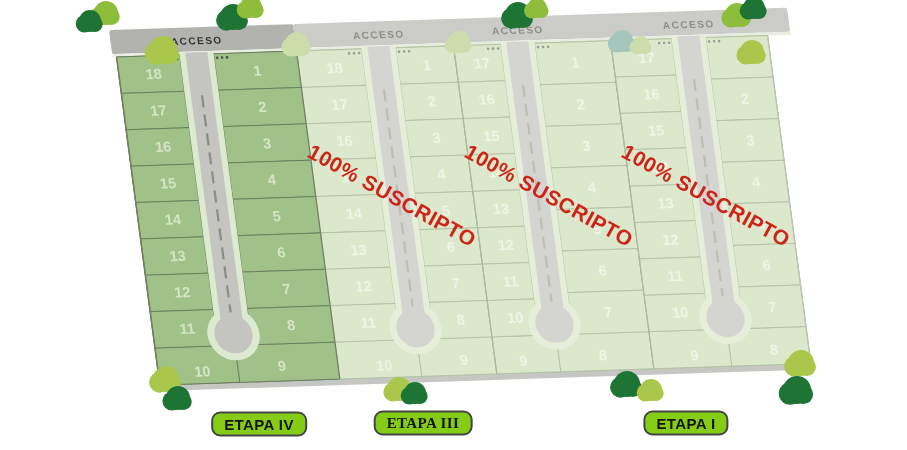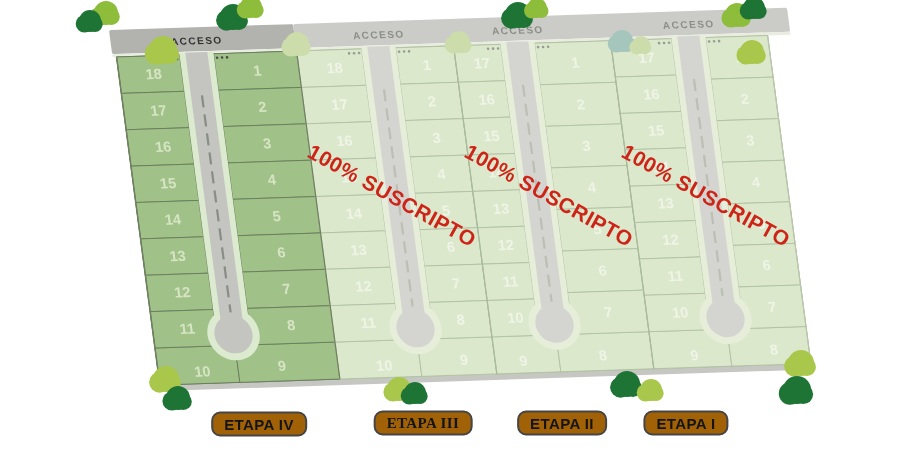--- a/index.html
+++ b/index.html
@@ -3,21 +3,21 @@
 <meta charset="utf-8">
 <title>Site Plan</title>
 <style>
   html,body{margin:0;padding:0;background:#ffffff;}
   #stage{position:relative;width:907px;height:450px;background:#ffffff;overflow:hidden;
          font-family:"Liberation Sans",sans-serif;}
   svg text{font-family:"Liberation Sans",sans-serif;}
   .etapa-label{
     position:absolute;
     transform:translate(-50%,-50%);
-    background:#a16207;
+    background:#84cc16;
     border:2px solid #454545;
     border-radius:9px;
     padding:2px 11px;
     font-size:15px;
     font-weight:bold;
     color:#141414;
     letter-spacing:0.4px;
     white-space:nowrap;
   }
 </style>
@@ -351,15 +351,14 @@
         <g>
           <circle cx="797" cy="390" r="14" fill="#1e7434"></circle>
           <circle cx="790" cy="393.5" r="11.200000000000001" fill="#1e7434"></circle>
           <circle cx="803.3" cy="394.2" r="9.799999999999999" fill="#1e7434"></circle>
         </g>
       </g>
   </svg>
 
   <div class="etapa-label" style="left:259px;top:424px;">ETAPA IV</div>
   <div class="etapa-label" style="left:423px;top:423px;font-family:Liberation Serif, serif;">ETAPA III</div>
-  <div class="etapa-label" style="left:562px;top:423px;">ETAPA II</div>
   <div class="etapa-label" style="left:686px;top:423px;">ETAPA I</div>
 </div>
 
 </body></html>

